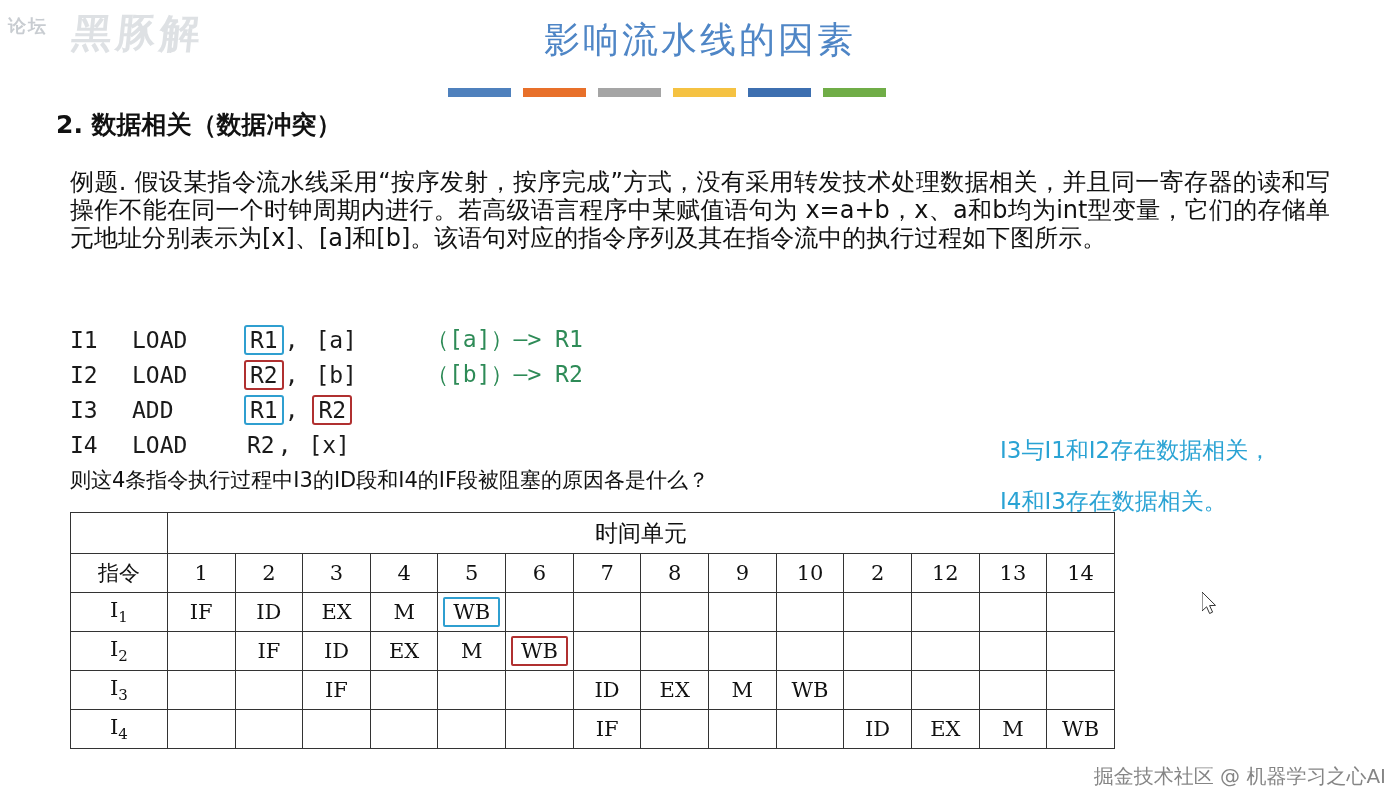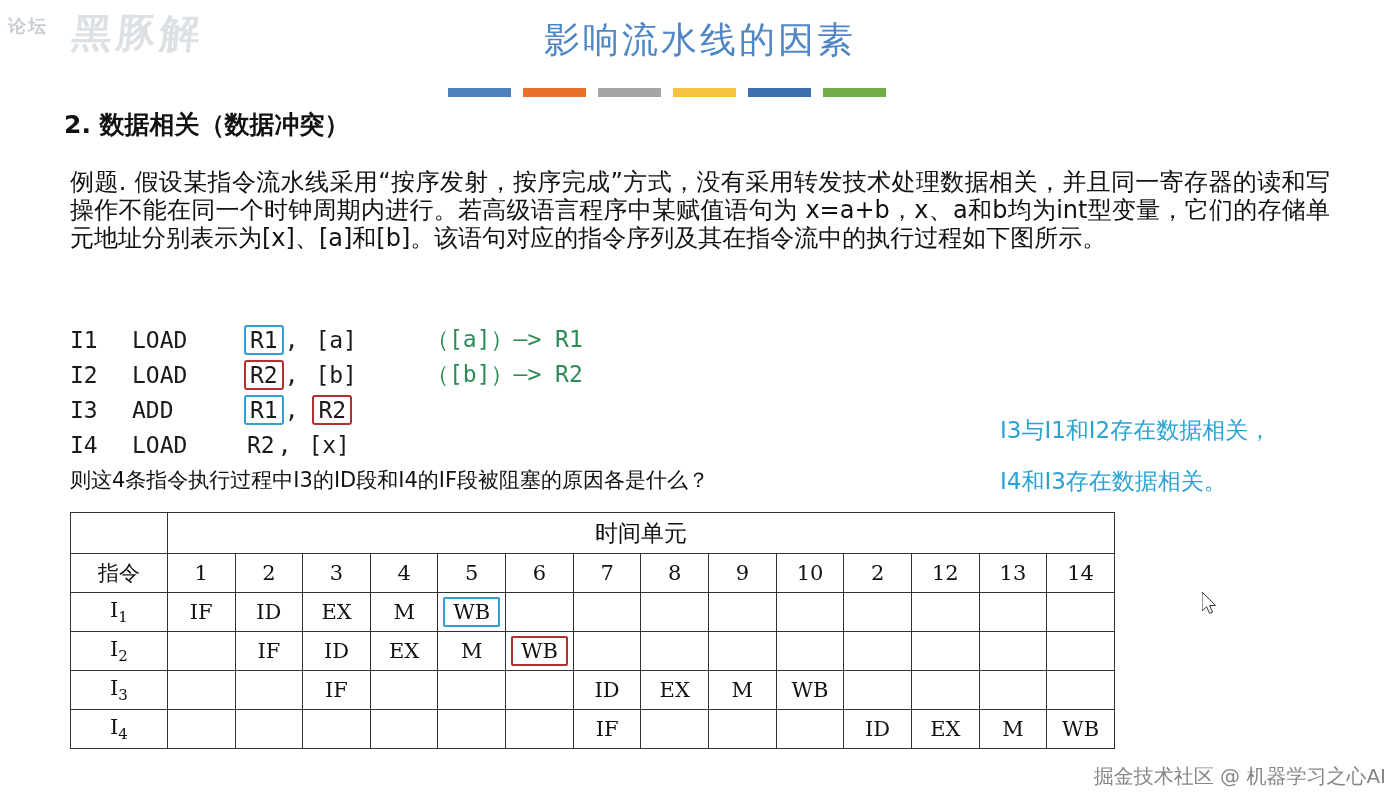--- a/index.html
+++ b/index.html
@@ -72,21 +72,21 @@
   }
   .title-bars span {
     display: block;
     width: 63px;
     height: 9px;
   }
 
   
   .section-heading {
     position: absolute;
-    left: 64px;
+    left: 56px;
     top: 108px;
     font-size: 25px;
     font-weight: bold;
     font-family: "DejaVu Sans", sans-serif;
     color: #111;
   }
 
   .para {
     position: absolute;
     left: 70px;
@@ -144,20 +144,21 @@
     color: #111;
     white-space: nowrap;
   }
 
   .note {
     position: absolute;
     font-family: "DejaVu Sans", sans-serif;
     font-size: 23px;
     color: #2aa3d4;
     white-space: nowrap;
+    margin-top: 20px;
   }
   .note-1 { left: 1000px; top: 415px; }
   .note-2 { left: 1000px; top: 466px; }
 
   
   .table-wrap {
     position: absolute;
     left: 70px;
     top: 512px;
     width: 1199px;

